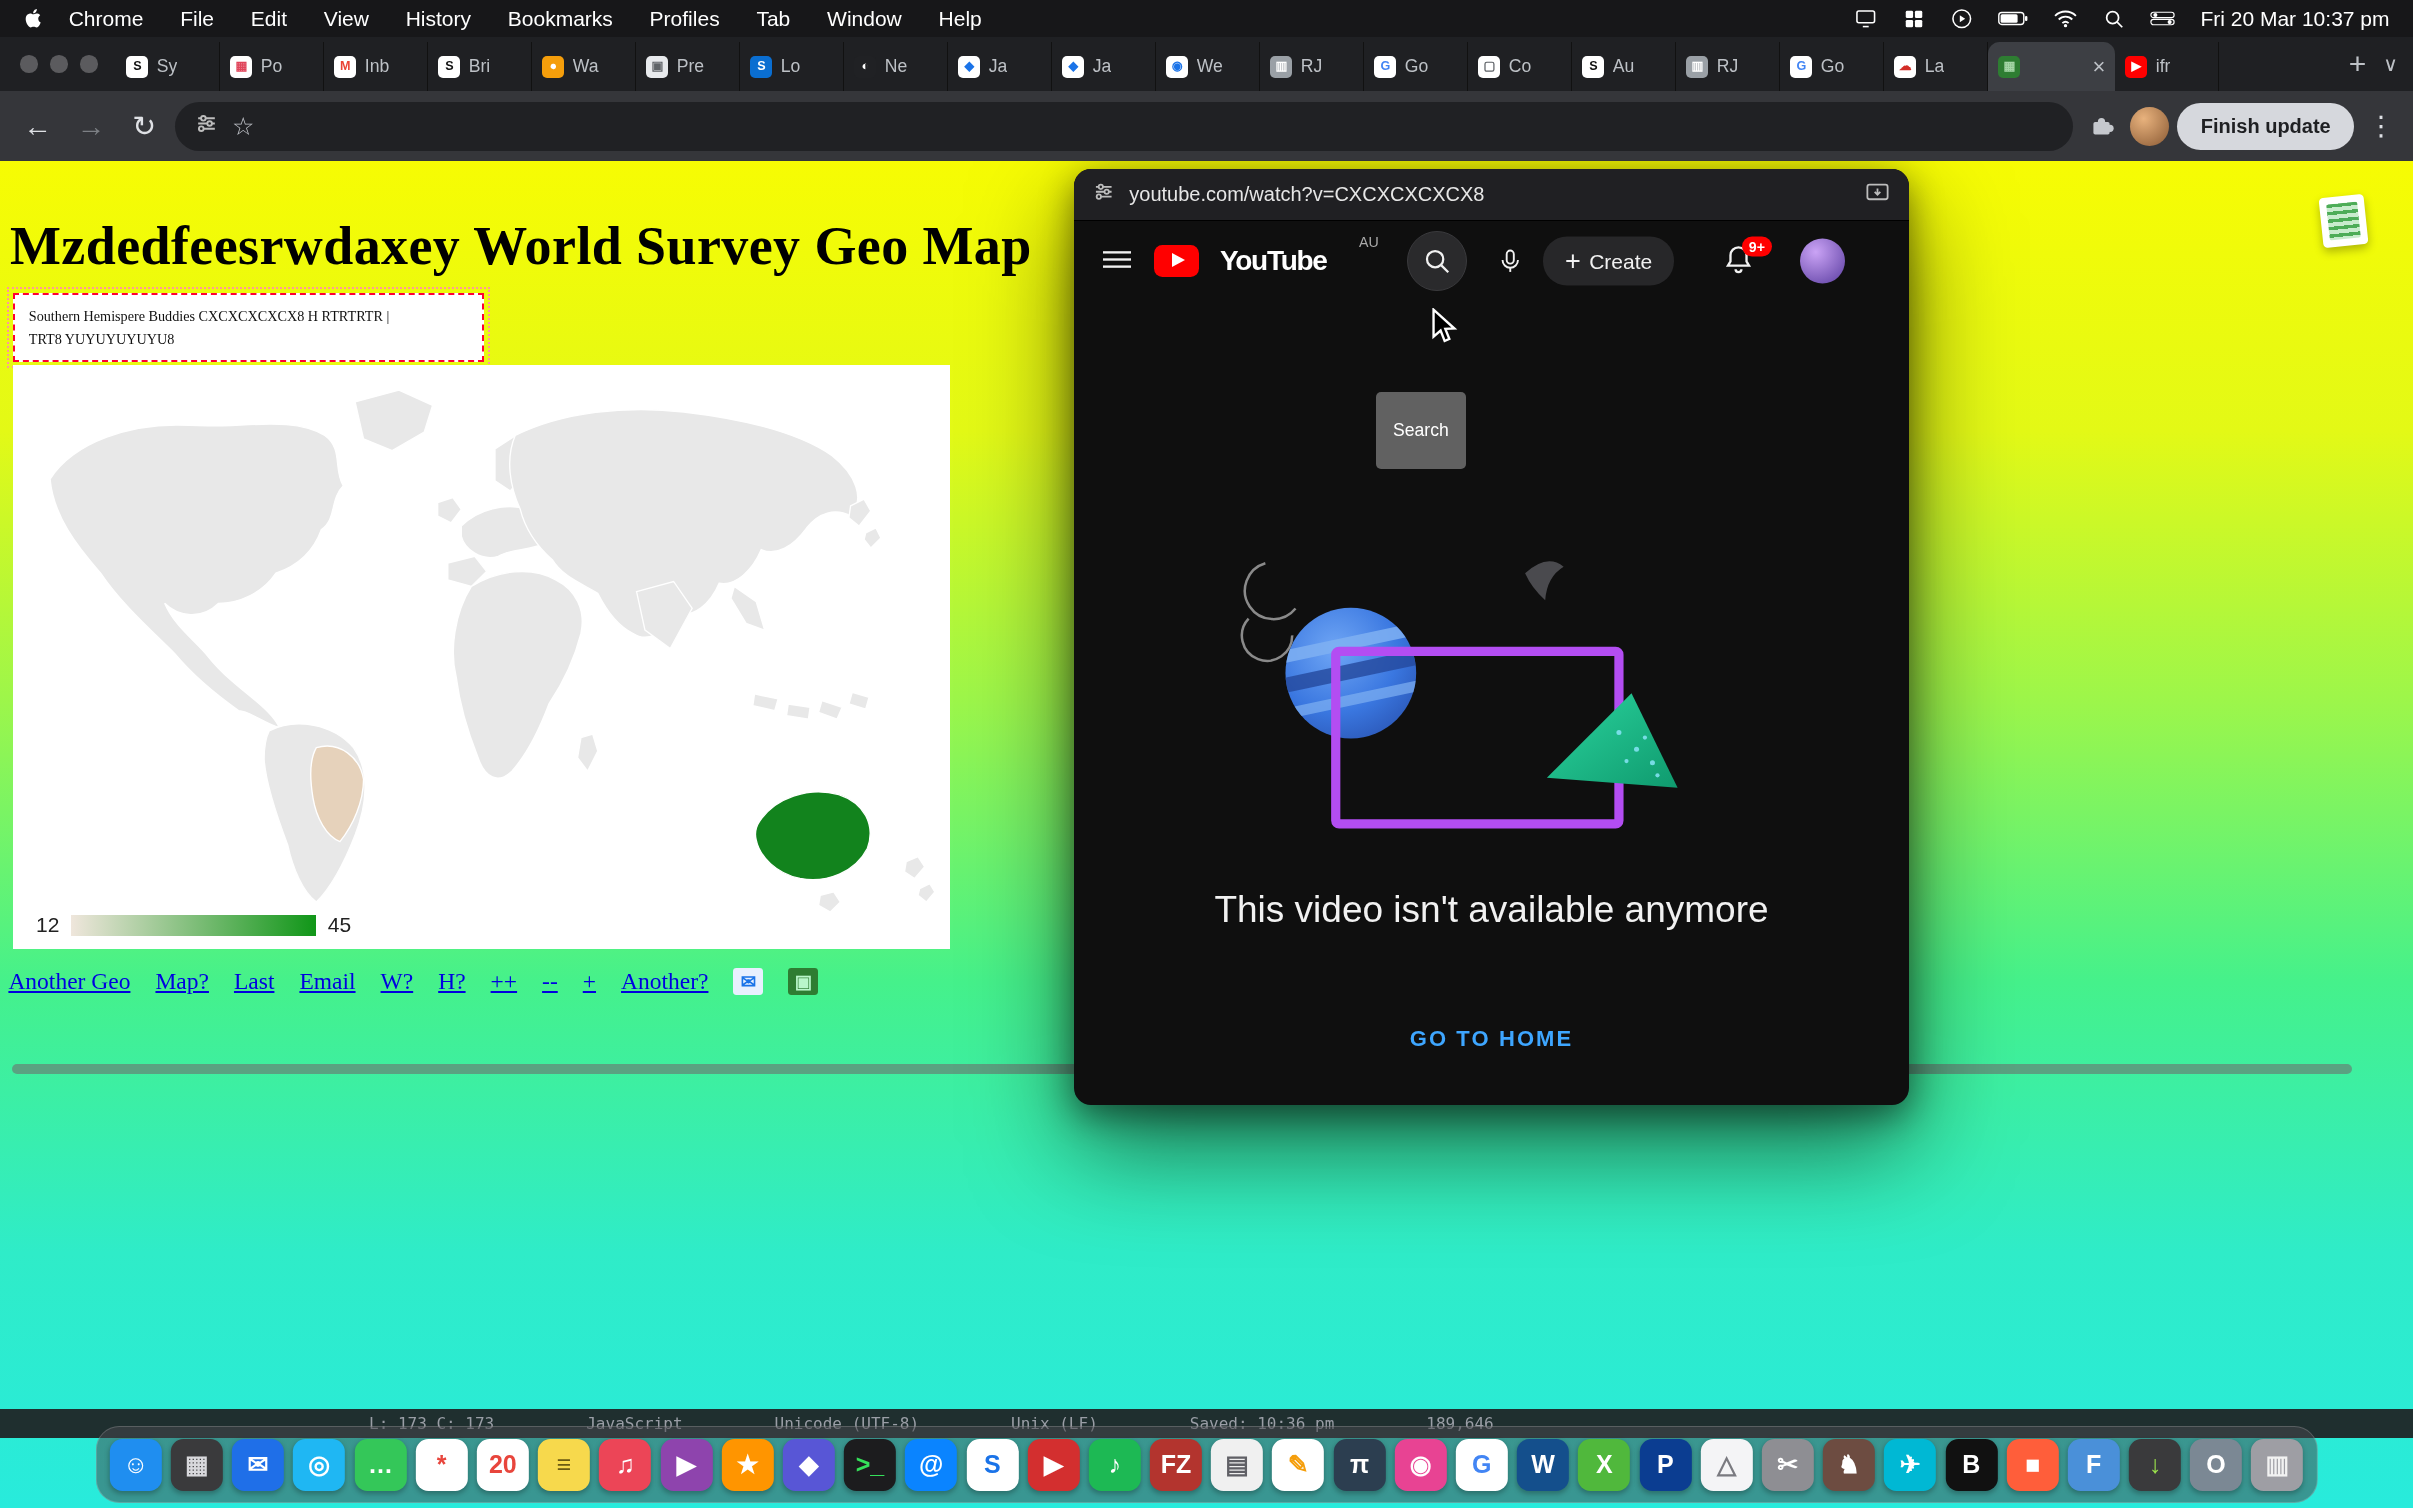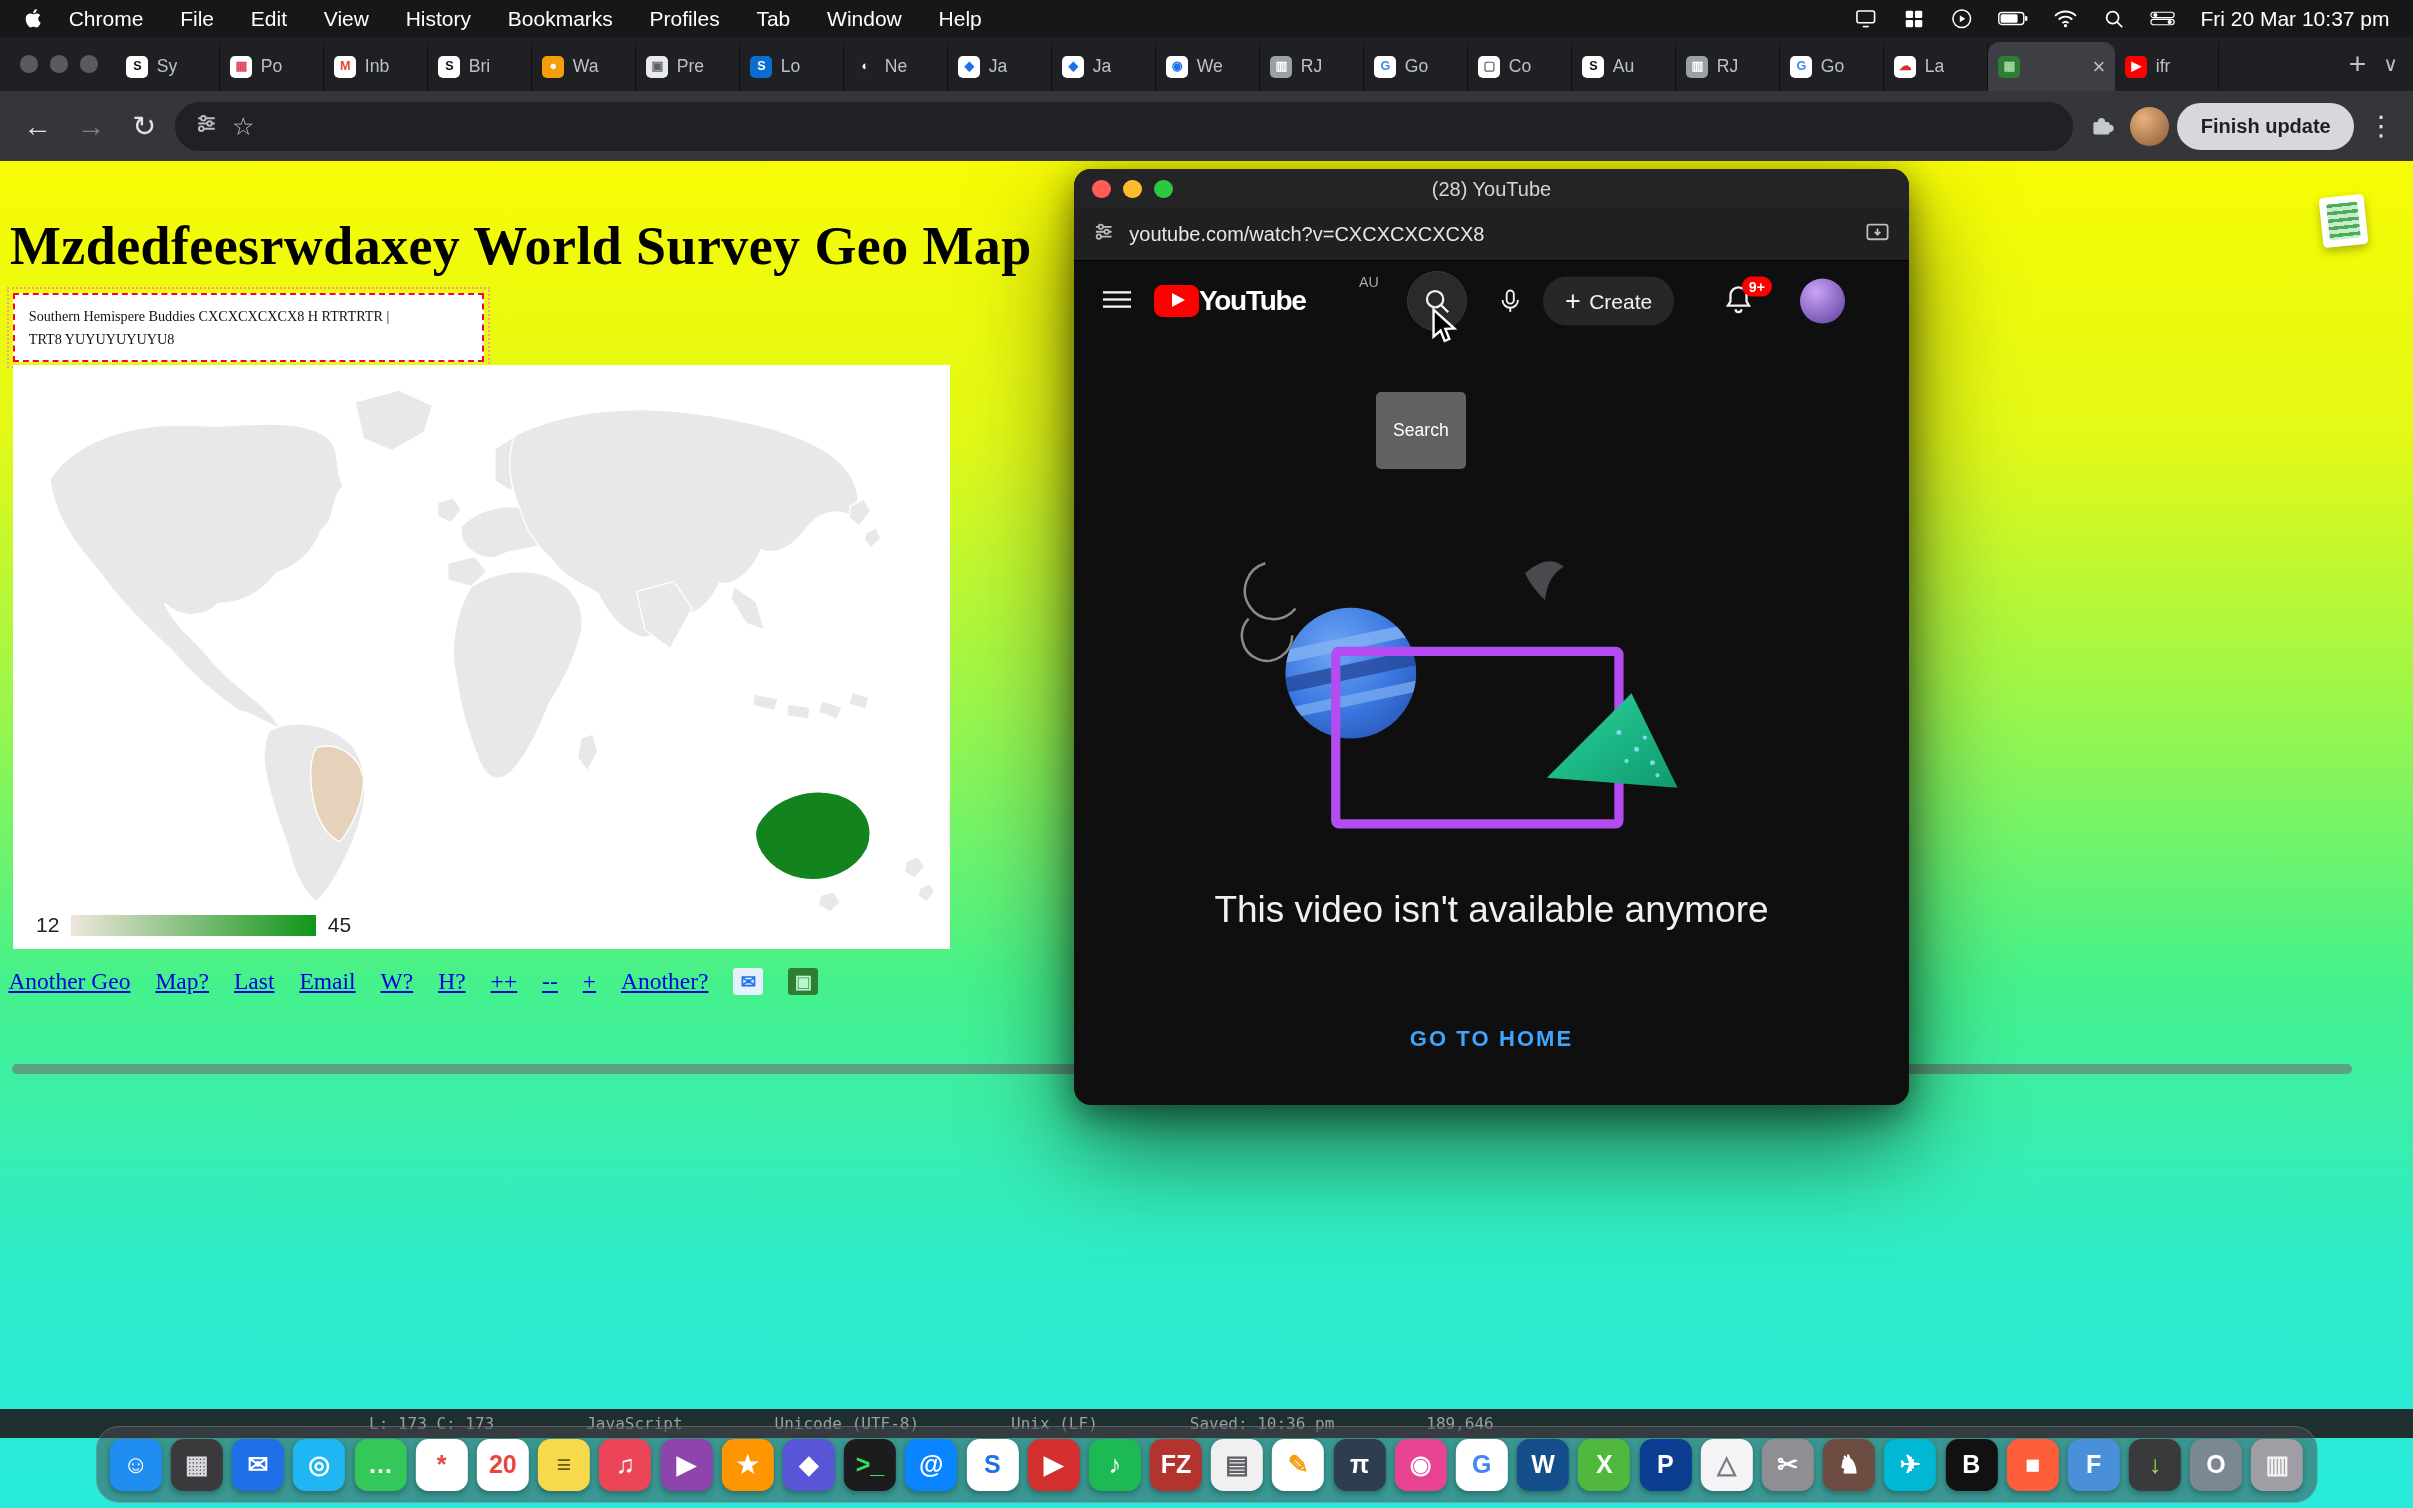--- a/index.html
+++ b/index.html
@@ -95,21 +95,21 @@
     position:relative;color:#d6d6d6;font-size:20px}
   .tl{position:absolute;left:18.4px;display:flex;gap:12.6px}
   .tlc{width:18.4px;height:18.4px;border-radius:50%}
   .tl-red{background:#ff5d55}.tl-yel{background:#febb2e}.tl-grn{background:#2bc840}
   .yt-urlrow{height:52px;background:#202023;border-bottom:0.8px solid #000;display:flex;align-items:center;
     padding:0 18.4px;gap:13.4px;color:#e6e6e6;font-size:20px}
   .yt-url{flex:1;white-space:nowrap;overflow:hidden}
   .yt-header{height:80px;position:relative}
   .yt-header>*{position:absolute;top:50%;transform:translateY(-50%)}
   .yt-burger{left:28.5px}
-  .yt-logo{left:80px;display:flex;align-items:center;gap:0}
+  .yt-logo{left:80px;display:flex;align-items:center;gap:21px}
   .logo-mark{width:45px;height:32px;background:#ff0000;border-radius:8.4px;position:relative}
   .logo-mark::after{content:"";position:absolute;left:17.6px;top:8.4px;border-left:13.4px solid #fff;
     border-top:7.5px solid transparent;border-bottom:7.5px solid transparent}
   .logo-text{color:#fff;font-size:28px;font-weight:bold;letter-spacing:-1.3px}
   .logo-au{left:285px;top:13.4px;transform:none;color:#aaa;font-size:14.2px}
   .search-btn{left:333px;width:60px;height:60px;border-radius:50%;background:#2a2a2c;border:0.8px solid #3a3a3d;
     display:flex;align-items:center;justify-content:center}
   .mic-btn{left:409px;width:54px;height:54px;display:flex;align-items:center;justify-content:center}
   .create{left:469px;height:49px;border-radius:24px;background:#272729;color:#f1f1f1;display:flex;
     align-items:center;gap:8.4px;padding:0 22px;font-size:21px;white-space:nowrap}
@@ -389,28 +389,20 @@
   <div class="status-strip" id="status-strip">
       <span>L: 173  C: 173</span>
       <span>JavaScript</span>
       <span>Unicode (UTF-8)</span>
       <span>Unix (LF)</span>
       <span>Saved: 10:36 pm</span>
       <span>189,646</span>
     </div>
 
   <div class="yt">
-    <div class="yt-titlebar">
-      <div class="tl">
-        <span class="tlc tl-red"></span>
-        <span class="tlc tl-yel"></span>
-        <span class="tlc tl-grn"></span>
-      </div>
-      <span>(28) YouTube</span>
-    </div>
     <div class="yt-urlrow">
       <span><svg viewBox="0 0 24 24" width="23.5" height="23.5" fill="none" stroke="#bdbdbd" stroke-width="1.8">
             <path d="M4 7h16M4 12h16M4 17h16"></path>
             <circle cx="9" cy="7" r="2.2" fill="#202023"></circle>
             <circle cx="15" cy="12" r="2.2" fill="#202023"></circle>
             <circle cx="7" cy="17" r="2.2" fill="#202023"></circle>
           </svg></span>
       <span class="yt-url">youtube.com/watch?v=CXCXCXCXCX8</span>
       <span><svg viewBox="0 0 24 24" width="27" height="27" fill="none" stroke="#bdbdbd" stroke-width="1.6">
             <rect x="3" y="5" width="18" height="13" rx="2"></rect>

